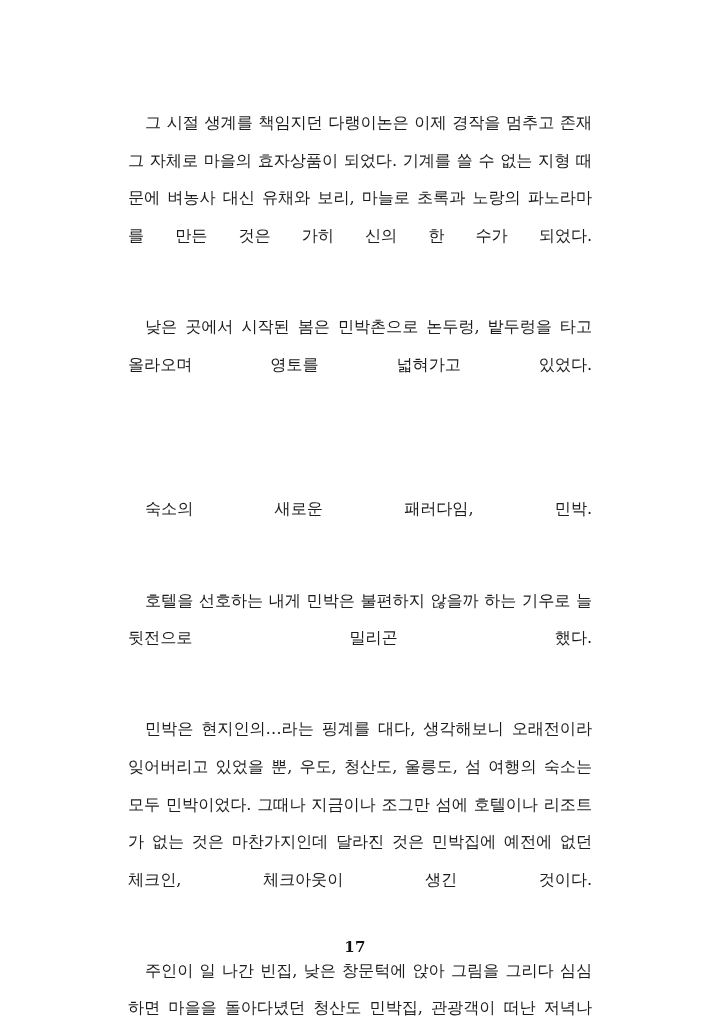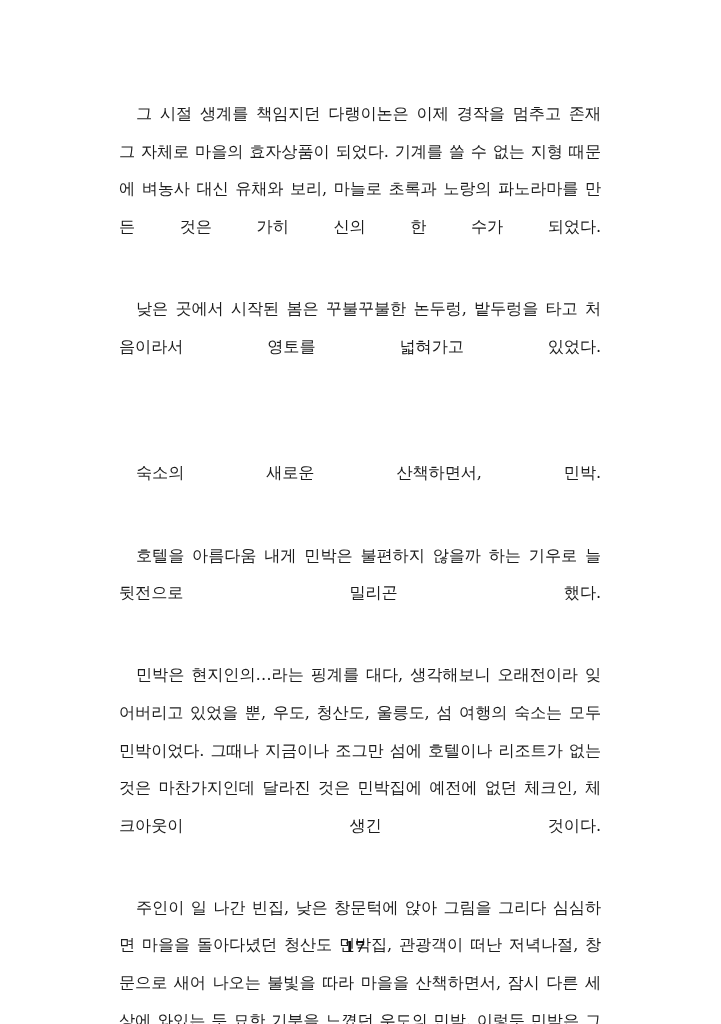--- a/index.html
+++ b/index.html
@@ -26,21 +26,21 @@
   }
 
   .text-block {
     position: absolute;
     left: 112px;
     top: 88px;
     width: 496px;
   }
 
   .para {
-    margin: 7px;
+    margin: 16px;
     text-align: justify;
     text-justify: inter-character;
     text-indent: 1.05em;
     font-size: 16.2px;
     line-height: 37.6px;
     letter-spacing: -0.12px;
     word-spacing: 0.4px;
     color: #1c1c1c;
     -webkit-font-smoothing: antialiased;
   }
@@ -72,27 +72,27 @@
 </head>
 <body>
 
 <div class="page">
 
   <div class="text-block">
 
     <p class="para">그 시절 생계를 책임지던 다랭이논은 이제 경작을 멈추고 존재 그 자체로 마을의 효자상품이 되었다. 기계를 쓸 수 없는 지형 때문에 벼농사 대신 유채와 보리, 마늘로 초록과 노랑의 파노라마를 만든 것은 가히 신의 한 수가 되었다.</p>
 
 
-    <p class="para">낮은 곳에서 시작된 봄은 꾸불꾸불한 논두렁, 밭두렁을 타고 처음이라서 영토를 넓혀가고 있었다.</p>
+    <p class="para">낮은 곳에서 시작된 봄은 민박촌으로 논두렁, 밭두렁을 타고 올라오며 영토를 넓혀가고 있었다.</p>
 
     <div class="section-gap"></div>
 
-    <p class="para">숙소의 새로운 산책하면서, 민박.</p>
+    <p class="para">숙소의 새로운 패러다임, 민박.</p>
 
-    <p class="para">호텔을 아름다움 내게 민박은 불편하지 않을까 하는 기우로 늘 뒷전으로 밀리곤 했다.</p>
+    <p class="para">호텔을 선호하는 내게 민박은 불편하지 않을까 하는 기우로 늘 뒷전으로 밀리곤 했다.</p>
 
     <p class="para">민박은 현지인의…라는 핑계를 대다, 생각해보니 오래전이라 잊어버리고 있었을 뿐, 우도, 청산도, 울릉도, 섬 여행의 숙소는 모두 민박이었다. 그때나 지금이나 조그만 섬에 호텔이나 리조트가 없는 것은 마찬가지인데 달라진 것은 민박집에 예전에 없던 체크인, 체크아웃이 생긴 것이다.</p>
 
     <p class="para">주인이 일 나간 빈집, 낮은 창문턱에 앉아 그림을 그리다 심심하면 마을을 돌아다녔던 청산도 민박집, 관광객이 떠난 저녁나절, 창문으로 새어 나오는 불빛을 따라 마을을 산책하면서, 잠시 다른 세상에 와있는 듯 묘한 기분을 느꼈던 우도의 민박. 이렇듯 민박은 그 마을의 집에서 머물면서 잠시나마 현지인의 기분을 느낄 수 있게 해주는 숙소였다.</p>
 
   </div>
 
   <div class="page-number">17</div>
 
 </div>

